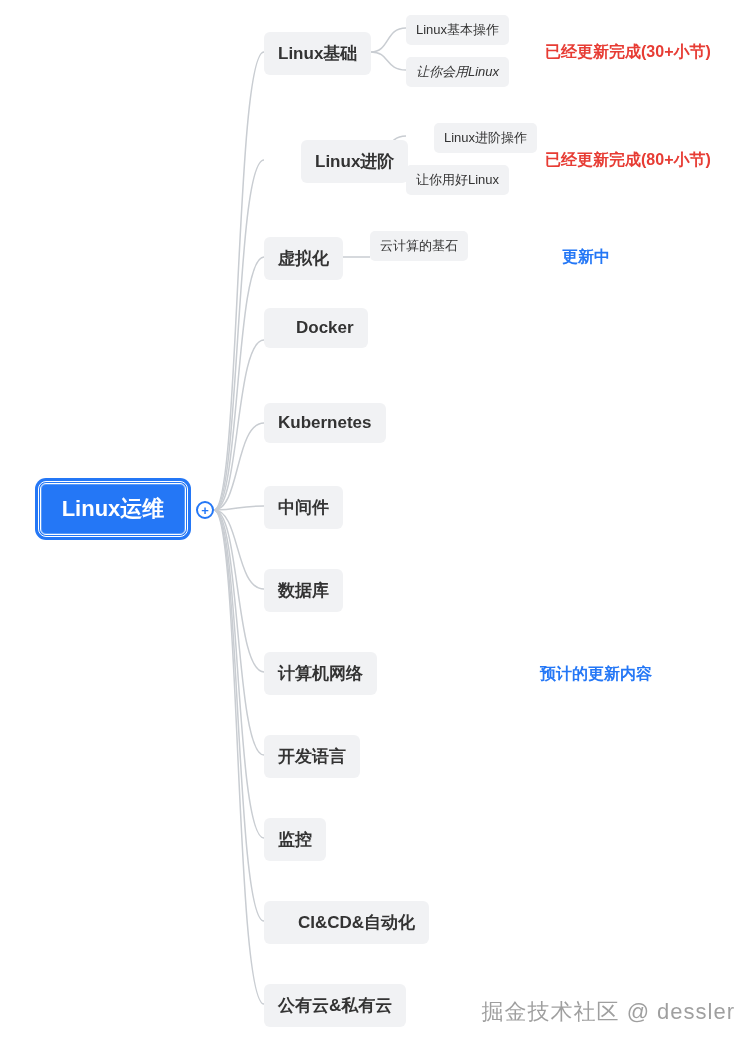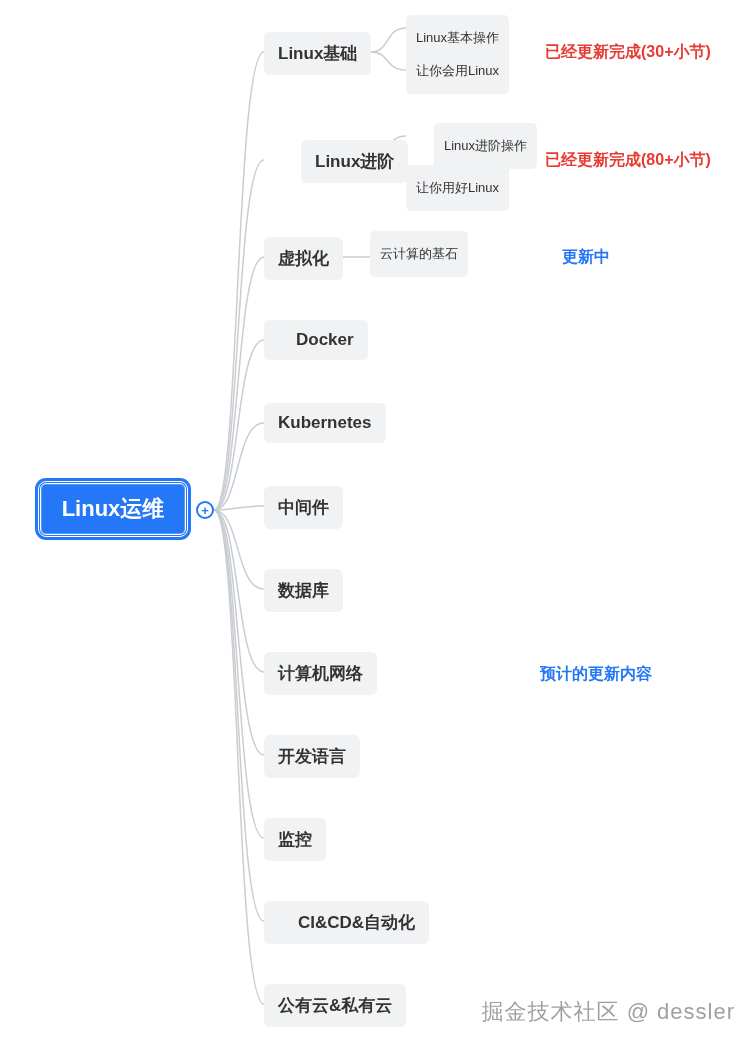--- a/index.html
+++ b/index.html
@@ -53,21 +53,21 @@
       padding: 10px 14px;
       font-size: 17px;
       font-weight: 700;
       color: #333333;
       white-space: nowrap;
     }
     .sub-node {
       position: absolute;
       background: #f1f2f4;
       border-radius: 5px;
-      padding: 14px 10px;
+      padding: 6px 10px;
       font-size: 13px;
       font-weight: 400;
       color: #333333;
       white-space: nowrap;
     }
     .status-red {
       position: absolute;
       color: #e73c34;
       font-size: 16px;
       font-weight: 700;
@@ -135,32 +135,32 @@
   <span>Linux运维</span>
 </div>
 
 <div class="expand-btn">
   <span>+</span>
 </div>
 
 <div class="node" style="left:264px; top:32px;"><span>Linux基础</span></div>
 <div class="node" style="left:264px; top:140px;margin-left:37px;"><span>Linux进阶</span></div>
 <div class="node" style="left:264px; top:237px;"><span>虚拟化</span></div>
-<div class="node" style="left:264px; top:320px;padding-left:32px;"><span>Docker</span></div>
+<div class="node" style="left:264px; top:308px;padding-left:32px;"><span>Docker</span></div>
 <div class="node" style="left:264px; top:403px;"><span>Kubernetes</span></div>
 <div class="node" style="left:264px; top:486px;"><span>中间件</span></div>
 <div class="node" style="left:264px; top:569px;"><span>数据库</span></div>
 <div class="node" style="left:264px; top:652px;"><span>计算机网络</span></div>
 <div class="node" style="left:264px; top:735px;"><span>开发语言</span></div>
 <div class="node" style="left:264px; top:818px;"><span>监控</span></div>
 <div class="node" style="left:264px; top:901px;padding-left:34px;"><span>CI&amp;CD&amp;自动化</span></div>
 <div class="node" style="left:264px; top:984px;"><span>公有云&amp;私有云</span></div>
 
 <div class="sub-node" style="left:406px; top:15px;"><span>Linux基本操作</span></div>
-<div class="sub-node" style="left:406px; top:48px;"><span>让你会用Linux</span></div>
+<div class="sub-node" style="left:406px; top:57px;font-style:italic;"><span>让你会用Linux</span></div>
 <div class="sub-node" style="left:406px; top:123px;margin-left:28px;"><span>Linux进阶操作</span></div>
 <div class="sub-node" style="left:406px; top:165px;"><span>让你用好Linux</span></div>
 <div class="sub-node" style="left:370px; top:231px;"><span>云计算的基石</span></div>
 
 <div class="status-red" style="left:545px; top:42px;"><span>已经更新完成(30+小节)</span></div>
 <div class="status-red" style="left:545px; top:150px;"><span>已经更新完成(80+小节)</span></div>
 <div class="status-blue" style="left:562px; top:247px;"><span>更新中</span></div>
 <div class="status-blue" style="left:540px; top:664px;"><span>预计的更新内容</span></div>
 
 <div class="watermark"><span>掘金技术社区 @ dessler</span></div>

